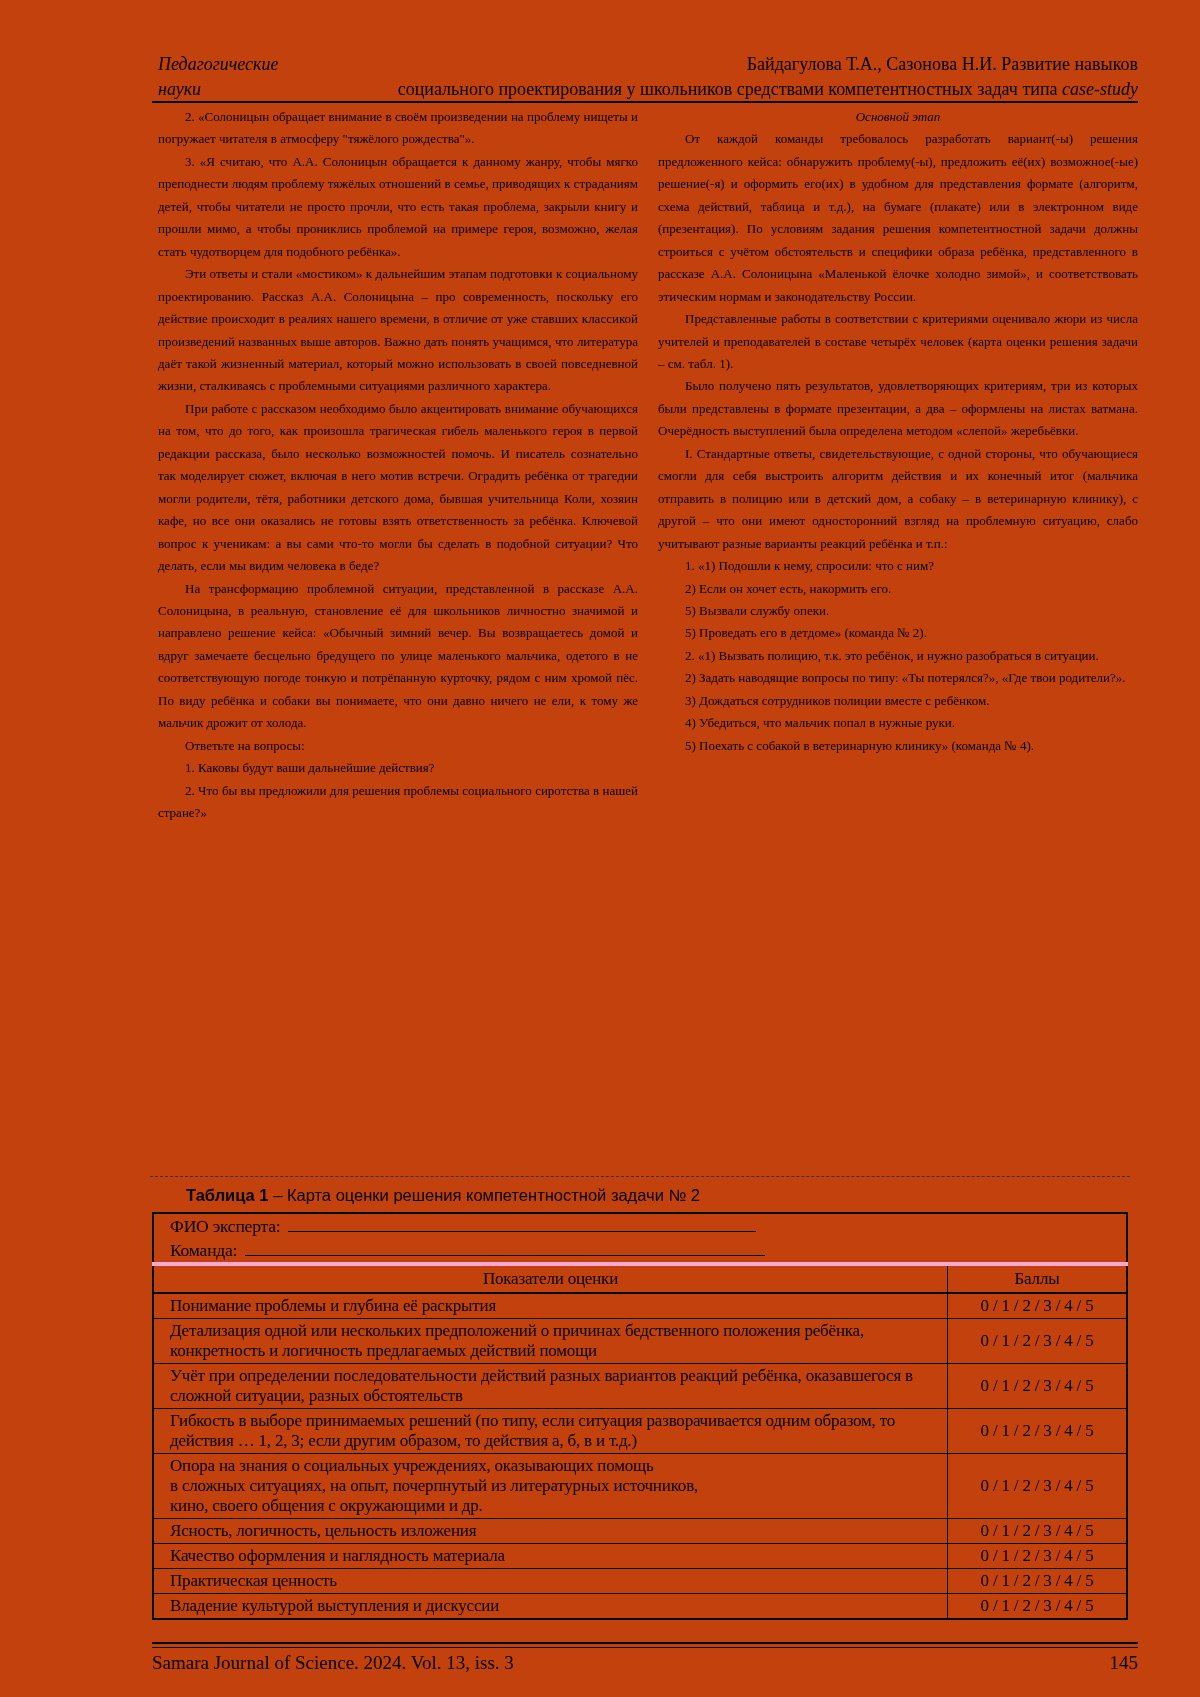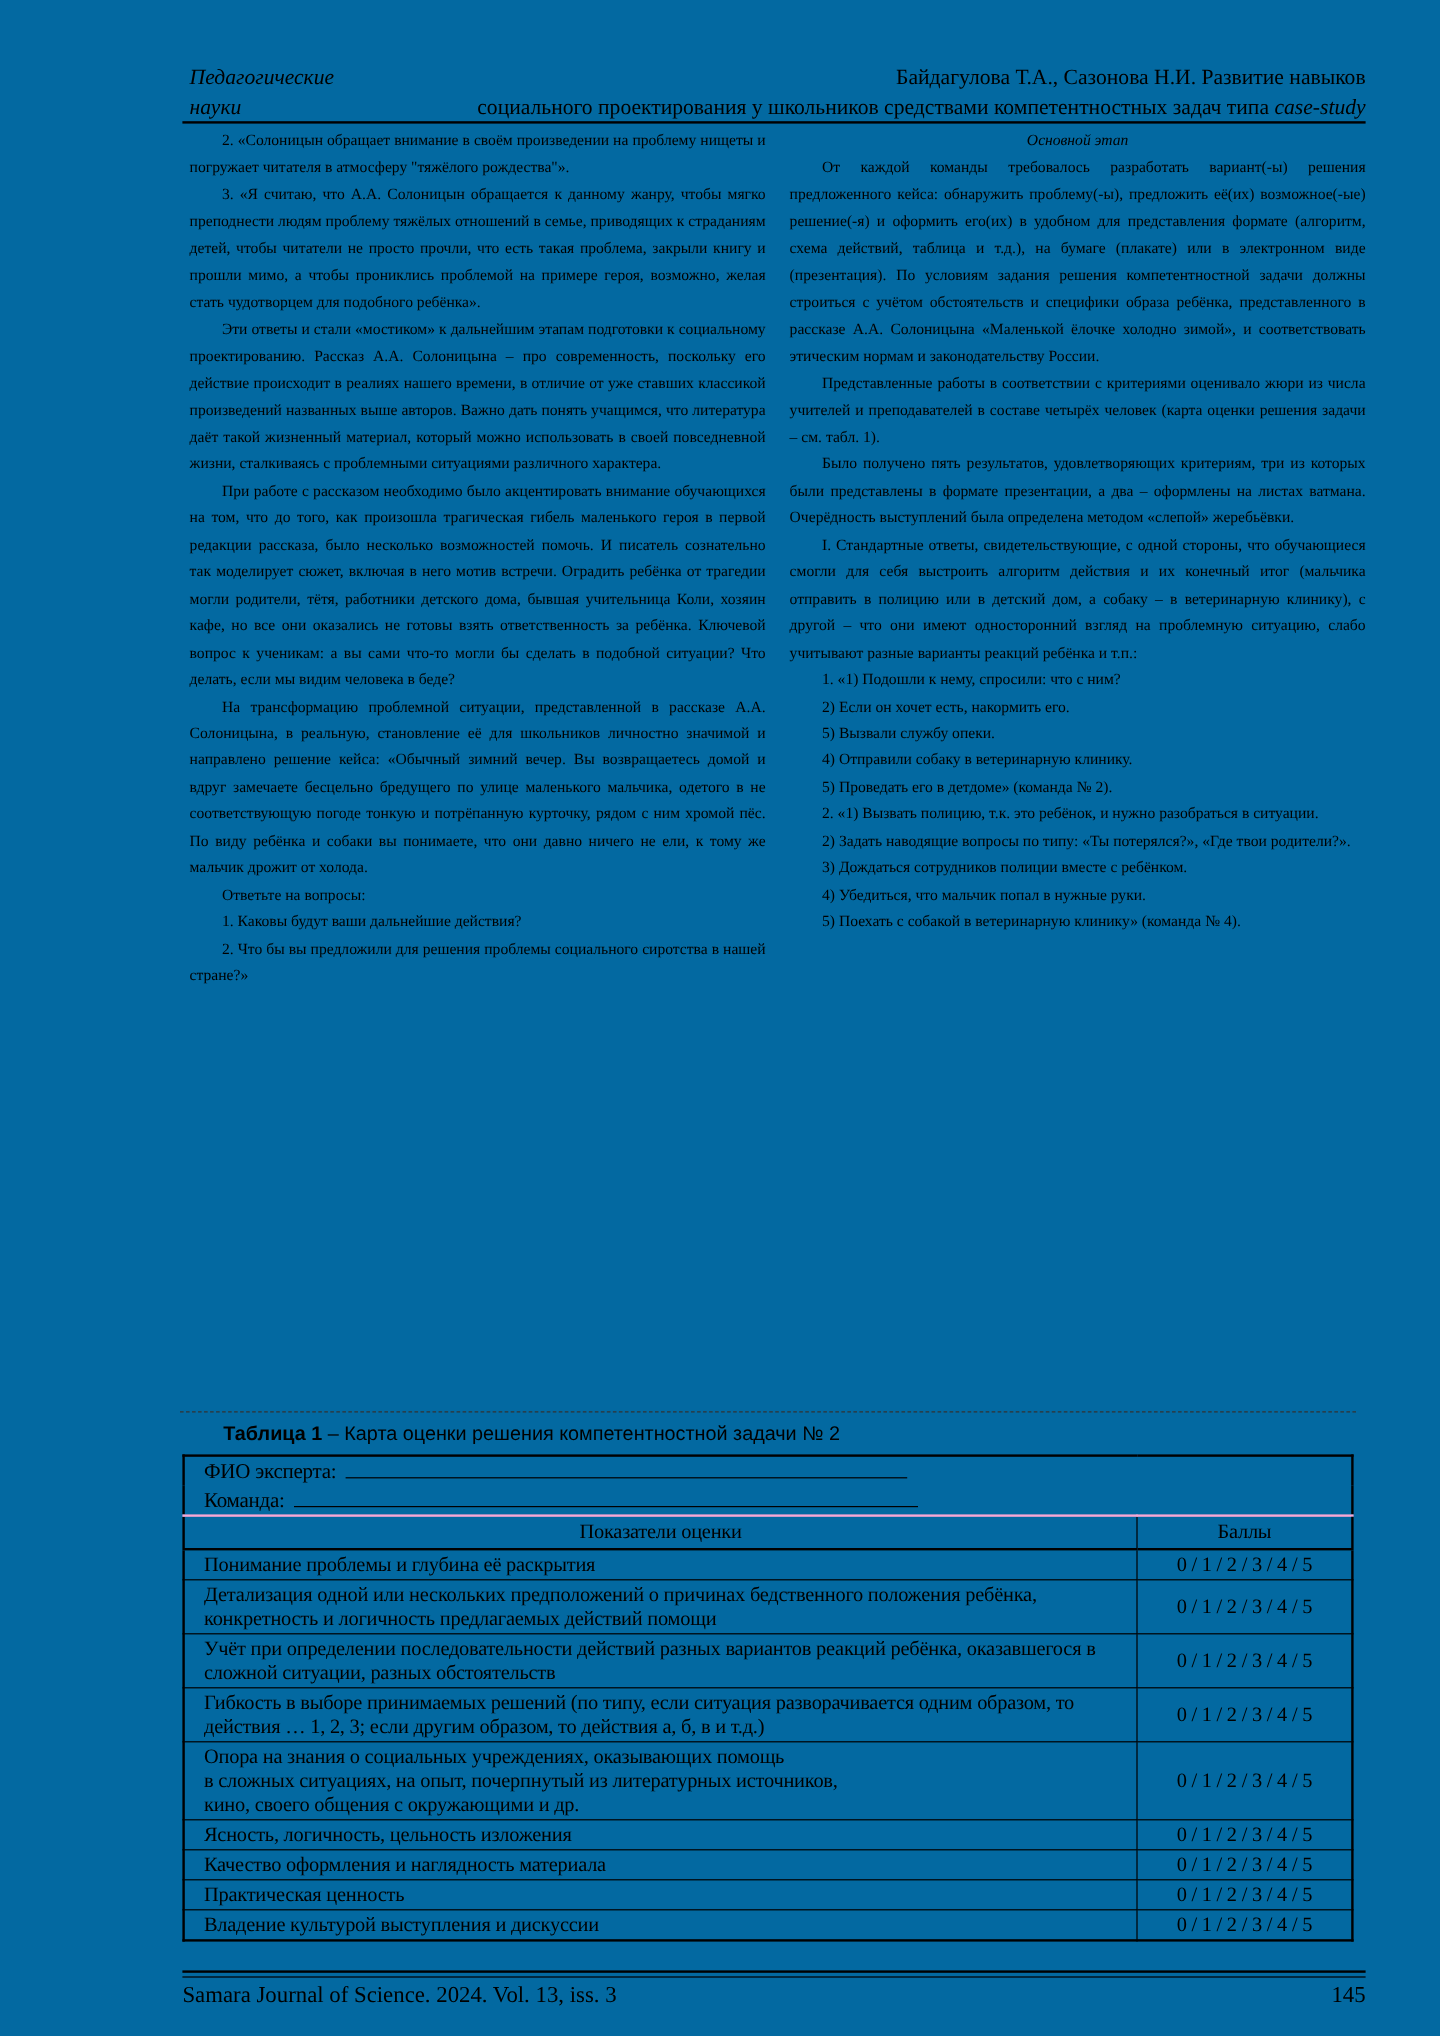--- a/index.html
+++ b/index.html
@@ -1,17 +1,17 @@
 <!DOCTYPE html>
 <html lang="ru"><head>
 <meta charset="utf-8">
 <style>
   html,body{margin:0;padding:0;background:#e8e8e8;}
   .page{
-    position:relative;width:1200px;height:1697px;background:#0369a1;
+    position:relative;width:1200px;height:1697px;background:#c2410c;
     font-family:"Liberation Serif", serif;color:#000;overflow:hidden;
   }
   
   .header{position:absolute;left:158px;top:52px;width:980px;display:flex;}
   .header-left{width:190px;font-style:italic;font-size:18px;line-height:25px;}
   .header-right{flex:1;text-align:right;font-size:18px;line-height:25px;}
   .header-right .ital{font-style:italic;}
   .header-rule{position:absolute;left:152px;top:101px;width:986px;border-top:2.5px solid #000;}
   
   .columns{position:absolute;left:158px;top:106px;width:980px;display:flex;gap:20px;}
@@ -26,21 +26,21 @@
   }
   .table-caption .bold{font-weight:bold;padding-left:34px;}
   table.score-table{
     position:absolute;left:152px;top:1212px;width:976px;
     border-collapse:collapse;border:2px solid #000;
     font-size:17px;line-height:20px;letter-spacing:-0.2px;
   }
   table.score-table td{border:1px solid #000;padding:2px 16px;vertical-align:middle;}
   td.prehead{border:none;font-size:17.5px;padding:3px 6px;}
   tr.prehead-first td{border-bottom:none;}
-  tr.prehead-second td{border-top:none;border-bottom:2px solid #f9a8d4;}
+  tr.prehead-second td{border-top:none;border-bottom:4px solid #f9a8d4;}
   .blank{display:inline-block;border-bottom:1.2px solid #000;height:15px;margin-left:8px;vertical-align:baseline;}
   .blank-1{width:468px;}
   .blank-2{width:520px;}
   tr.thead td{text-align:center;border-bottom:2px solid #000;padding:3px 6px;}
   td.c-score,td.score{width:146px;text-align:center;border-left:1px solid #000;}
   td.crit{text-align:left;}
   td.multiline{white-space:pre-line;}
   
   .footer-rule{position:absolute;left:152px;top:1642px;width:986px;height:3px;
     border-top:2px solid #000;border-bottom:1px solid #000;}
@@ -77,21 +77,20 @@
     </div>
     <div class="col">
       <p class="subheading">Основной этап</p>
       <p>От каждой команды требовалось разработать ва­риант(-ы) решения предложенного кейса: обнаружить проблему(-ы), предложить её(их) возможное(-ые) ре­шение(-я) и оформить его(их) в удобном для пред­ставления формате (алгоритм, схема действий, таб­лица и т.д.), на бумаге (плакате) или в электронном виде (презентация). По условиям задания решения компетентностной задачи должны строиться с учётом обстоятельств и специфики образа ребёнка, пред­ставленного в рассказе А.А. Солоницына «Малень­кой ёлочке холодно зимой», и соответствовать эти­ческим нормам и законодательству России.</p>
       <p>Представленные работы в соответствии с крите­риями оценивало жюри из числа учителей и препо­давателей в составе четырёх человек (карта оценки решения задачи – см. табл. 1).</p>
       <p>Было получено пять результатов, удовлетворяю­щих критериям, три из которых были представлены в формате презентации, а два – оформлены на листах ватмана. Очерёдность выступлений была определена методом «слепой» жеребьёвки.</p>
       <p>I. Стандартные ответы, свидетельствующие, с од­ной стороны, что обучающиеся смогли для себя вы­строить алгоритм действия и их конечный итог (мальчика отправить в полицию или в детский дом, а собаку – в ветеринарную клинику), с другой – что они имеют односторонний взгляд на проблемную ситуацию, слабо учитывают разные варианты реак­ций ребёнка и т.п.:</p>
       <p>1. «1) Подошли к нему, спросили: что с ним?</p>
       <p>2) Если он хочет есть, накормить его.</p>
       <p>5) Вызвали службу опеки.</p>
-      <p>4) Отправили собаку в ветеринарную клинику.</p>
       <p>5) Проведать его в детдоме» (команда № 2).</p>
       <p>2. «1) Вызвать полицию, т.к. это ребёнок, и нужно разобраться в ситуации.</p>
       <p>2) Задать наводящие вопросы по типу: «Ты поте­рялся?», «Где твои родители?».</p>
       <p>3) Дождаться сотрудников полиции вместе с ре­бёнком.</p>
       <p>4) Убедиться, что мальчик попал в нужные руки.</p>
       <p>5) Поехать с собакой в ветеринарную клинику» (команда № 4).</p>
     </div>
   </div>
 
   <div class="dashed-rule"></div>

